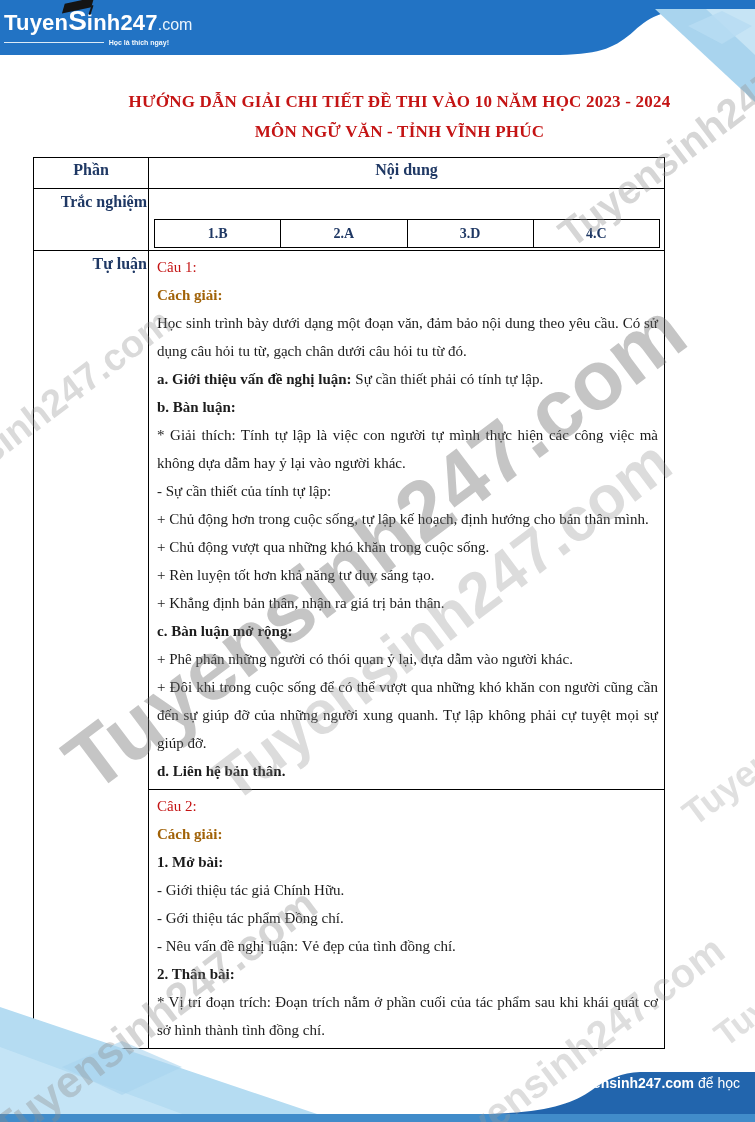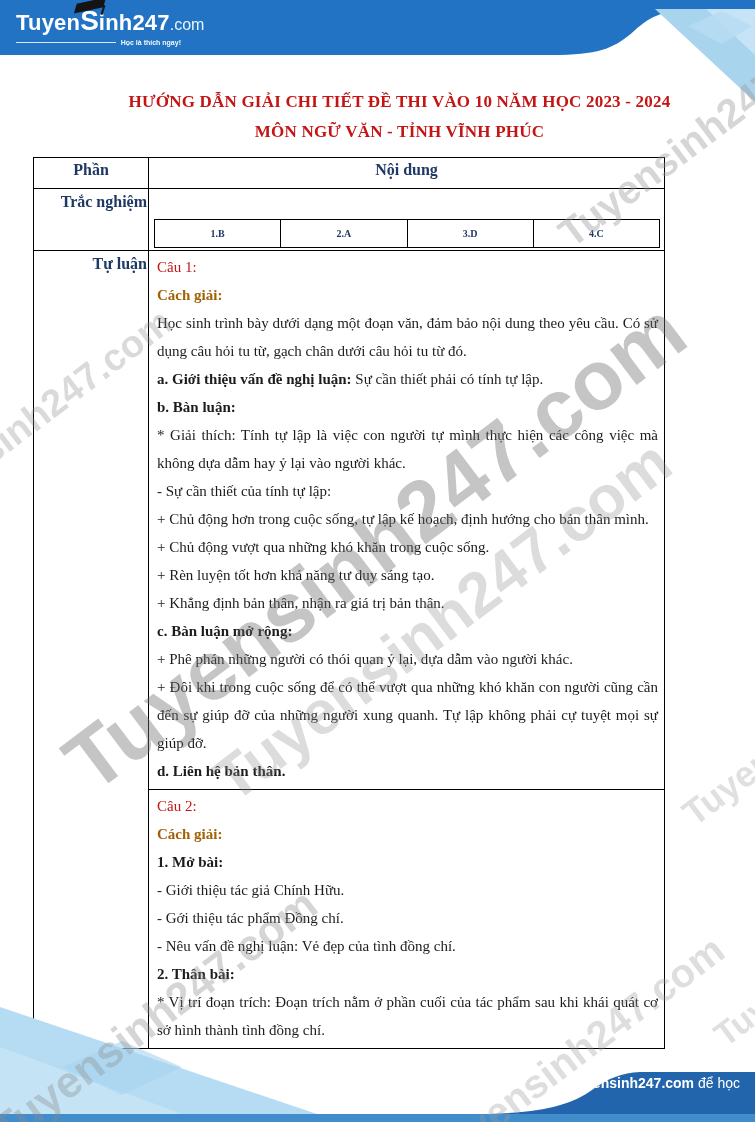--- a/index.html
+++ b/index.html
@@ -3,21 +3,21 @@
 <meta charset="utf-8">
 <style>
   html,body{margin:0;padding:0;background:#e9e9e9;}
   .page{
     position:relative;width:755px;height:1122px;margin:0 auto;
     background:#ffffff;overflow:hidden;
     font-family:"Liberation Serif",serif;color:#1c1c1c;
   }
   
   .hdr-svg{position:absolute;top:0;left:0;z-index:2;}
-  .logo{position:absolute;top:7px;left:16px;z-index:3;color:#ffffff;
+  .logo{position:absolute;top:7px;left:4px;z-index:3;color:#ffffff;
         font-family:"Liberation Sans",sans-serif;line-height:1;}
   .logo-row{display:flex;align-items:baseline;position:relative;}
   .logo-t1,.logo-t3{font-size:22px;font-weight:700;letter-spacing:.2px;}
   .logo-t2{font-size:28px;font-weight:700;}
   .logo-t4{font-size:16px;font-weight:400;color:#eaf4fc;}
   .cap{position:absolute;left:59px;top:-6px;width:30px;height:9px;background:#141414;
        transform:rotate(-12deg) skewX(-28deg);}
   .cap-tassel{position:absolute;left:86px;top:-2px;width:2px;height:10px;background:#141414;
        transform:rotate(18deg);}
   .tagline-row{display:flex;align-items:center;margin-top:4px;width:165px;}
@@ -34,21 +34,21 @@
   }
   .main-table td{border:1.6px solid #000;vertical-align:top;}
   .col-part{width:115px;}
   .hdr-cell{height:26px;text-align:center;font-weight:700;color:#1f3864;font-size:16px;padding-top:3px;}
   .lbl-cell{text-align:right;font-weight:700;color:#1f3864;font-size:16px;padding-top:4px;}
   .mcq-row-height{height:58px;}
   .essay1-height{height:497px;}
   .essay2-height{height:245px;}
   .ans-table{width:calc(100% - 7px);margin:29px 2px 1px 4px;border-collapse:collapse;table-layout:fixed;}
   .ans-table td{border:1.6px solid #000;height:25px;text-align:center;vertical-align:middle;
-                font-weight:700;color:#1f3864;font-size:10px;}
+                font-weight:700;color:#1f3864;font-size:14px;}
   .essay-cell{padding:2px 6px 4px 8px;font-size:15px;}
   .tline{line-height:28px;min-height:28px;}
   .just{text-align:justify;text-align-last:left;}
   .seg-rb{color:#c41414;font-weight:400;}
   .seg-nb{color:#a16207;font-weight:700;}
   .seg-b{font-weight:700;}
   .seg-n{}
   
   .wm{position:absolute;z-index:5;pointer-events:none;white-space:nowrap;
       font-family:"Liberation Sans",sans-serif;font-weight:700;color:#6f6f6f;

